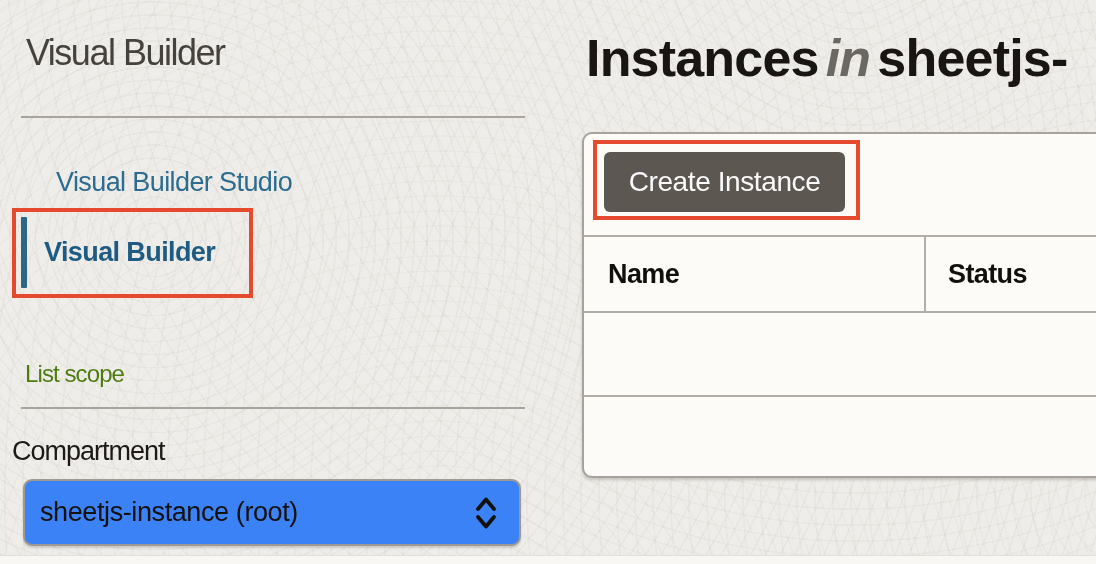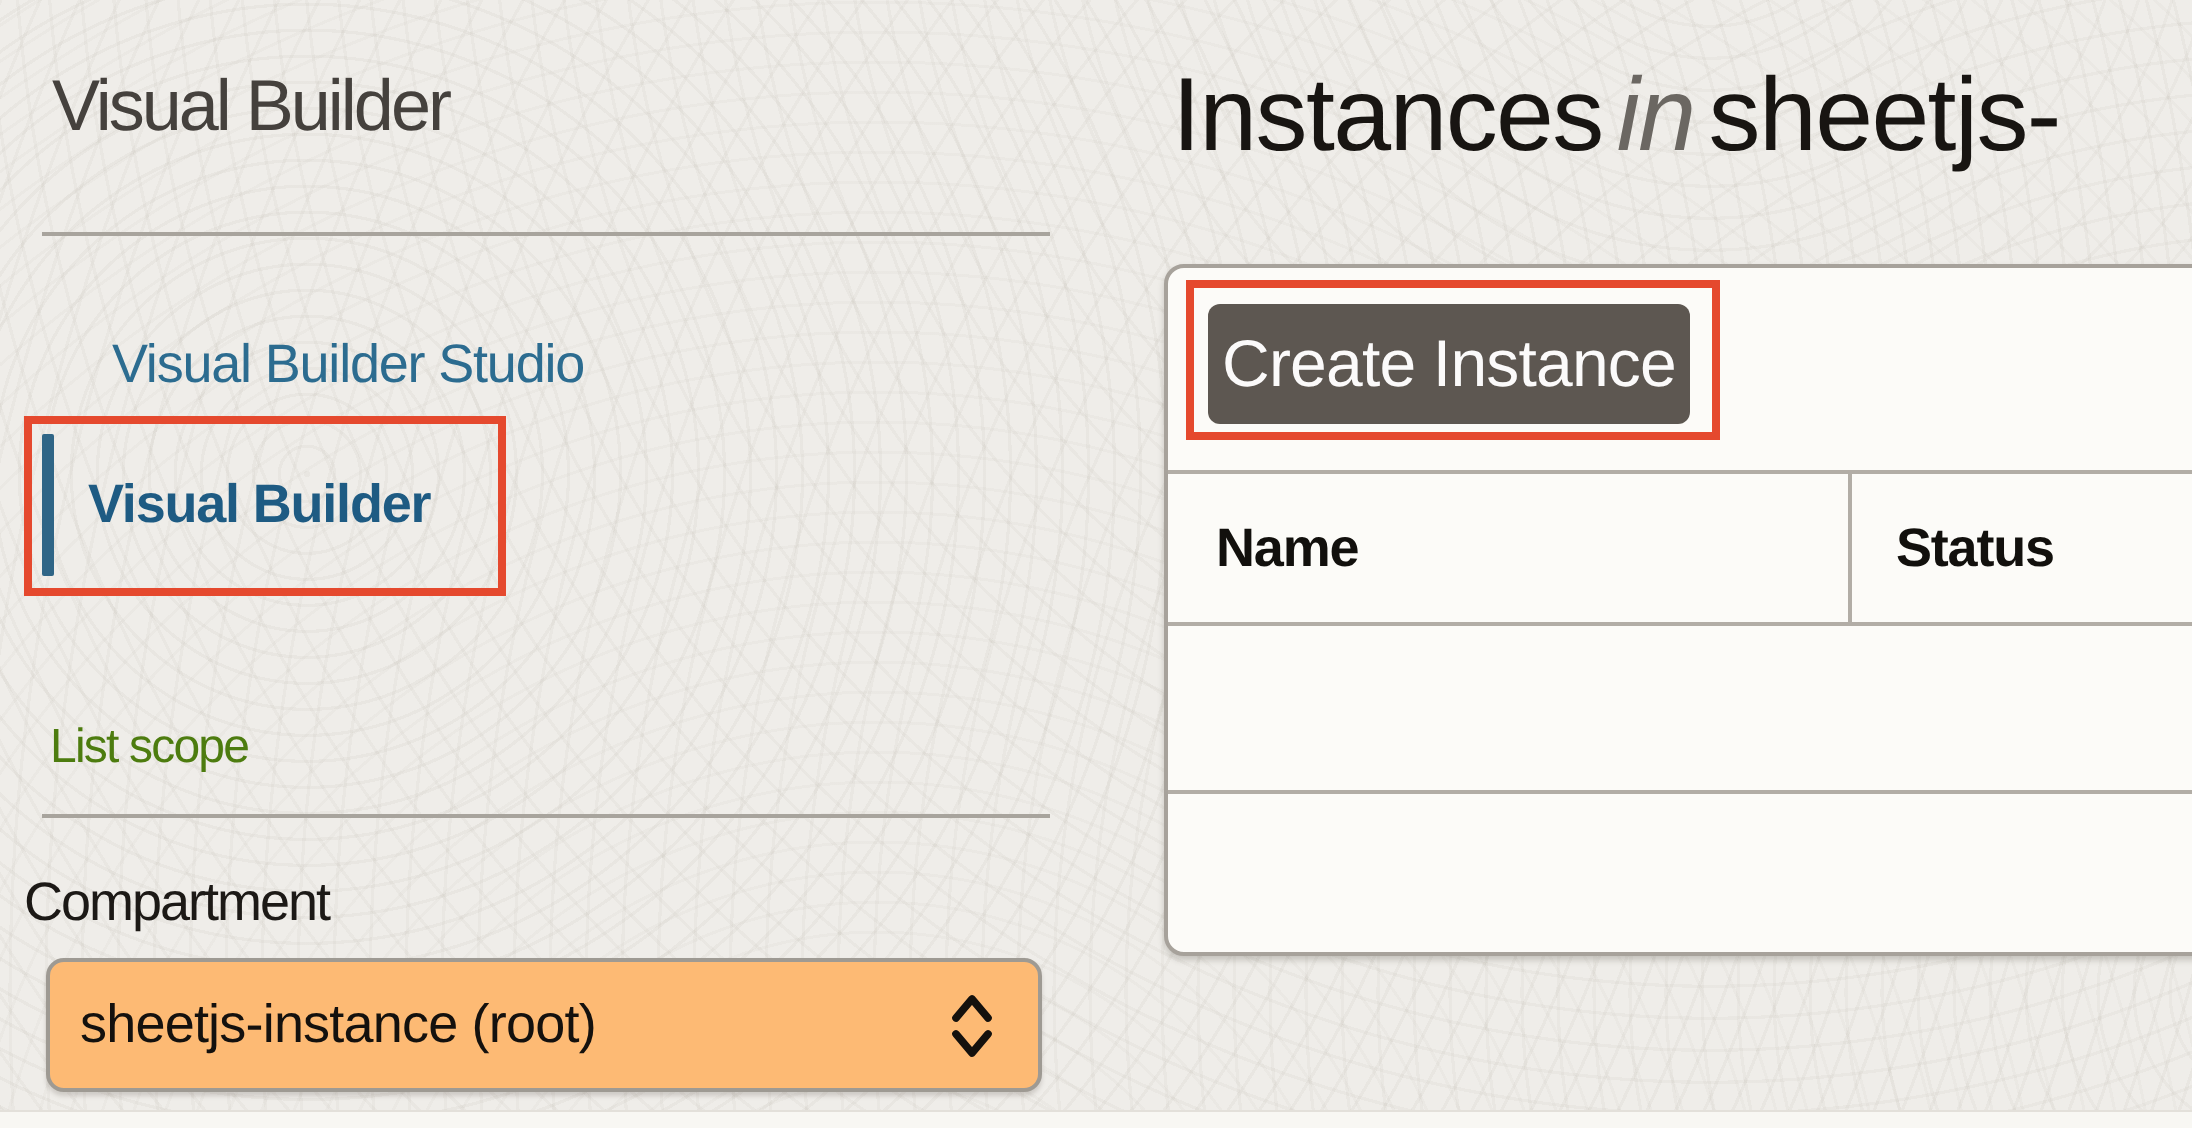--- a/index.html
+++ b/index.html
@@ -47,47 +47,47 @@
   .sb-subtitle{
     position:absolute;left:25px;top:358px;
     font-size:24px;line-height:32px;letter-spacing:-0.9px;color:#4d7c0f;
   }
   .comp-label{
     position:absolute;left:12px;top:438px;
     font-size:27px;line-height:27px;letter-spacing:-1px;color:#1c1916;
   }
   .comp-select{
     position:absolute;left:23px;top:479px;width:498px;height:67px;
-    box-sizing:border-box;background:#fdba74;border:2px solid #9e9a93;border-radius:9px;
+    box-sizing:border-box;background:#3b82f6;border:2px solid #9e9a93;border-radius:9px;
     box-shadow:0 2px 2px rgba(110,105,95,0.25);
     display:flex;align-items:center;cursor:pointer;
   }
   .comp-value{
     margin-left:15px;font-size:27px;letter-spacing:-0.4px;color:#14110e;flex:1;
   }
   .chev{margin-right:21px;flex:0 0 auto;}
   
   .page-title{
     position:absolute;left:586px;top:30px;margin:0;white-space:nowrap;
-    font-size:52px;line-height:56px;font-weight:400;letter-spacing:-0.8px;
+    font-size:52px;line-height:56px;font-weight:700;letter-spacing:-0.8px;
     color:#181512;
   }
   .page-title .in{font-style:italic;color:#6b6762;margin:0 7px;}
   .panel{
     position:absolute;left:582px;top:132px;width:560px;height:346px;
     box-sizing:border-box;background:#fcfbf8;
     border:2px solid #a7a29b;border-radius:10px;
     box-shadow:0 2px 3px rgba(100,95,85,0.30);
   }
   .toolbar{position:relative;height:101px;}
   .annot-btn{left:9px;top:6px;width:267px;height:80px;}
   .create-btn{
     position:absolute;left:20px;top:18px;width:241px;height:60px;
     background:#5d5751;color:#fbfafa;border:none;border-radius:6px;
-    font-family:inherit;font-size:33px;letter-spacing:-0.4px;cursor:pointer;
+    font-family:inherit;font-size:28px;letter-spacing:-0.4px;cursor:pointer;
   }
   .thead{
     height:78px;box-sizing:border-box;display:flex;
     border-top:2px solid #b2ada6;border-bottom:2px solid #b2ada6;
   }
   .th{
     display:flex;align-items:center;box-sizing:border-box;
     font-size:27px;font-weight:bold;letter-spacing:-0.6px;color:#12100d;
   }
   .th-name{width:340px;padding-left:24px;}

